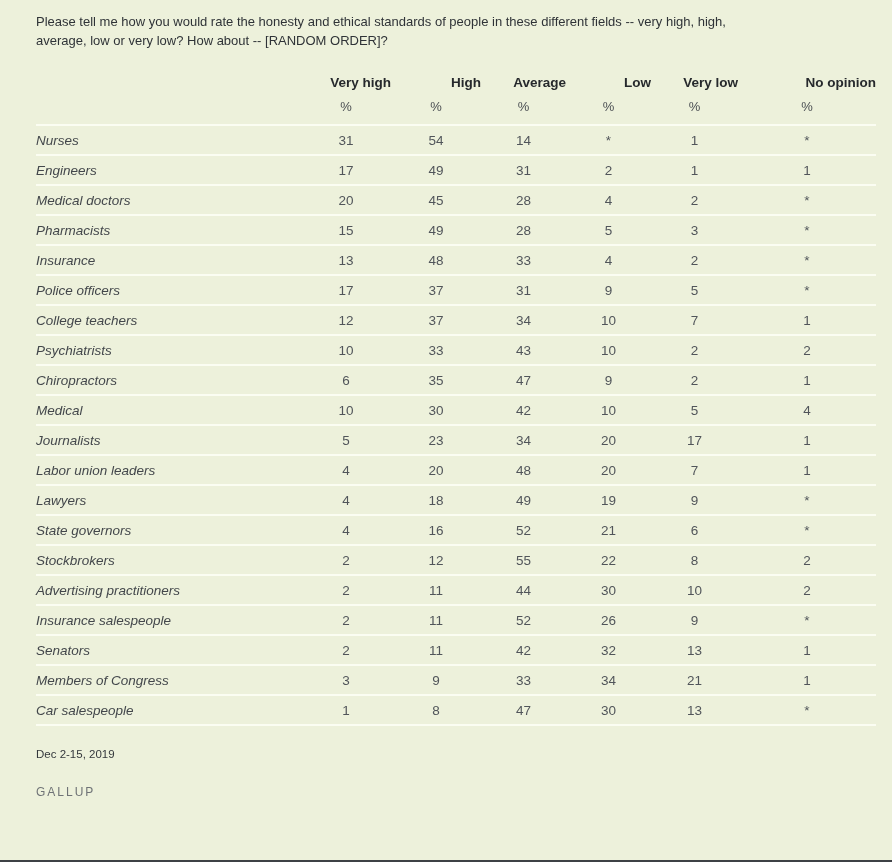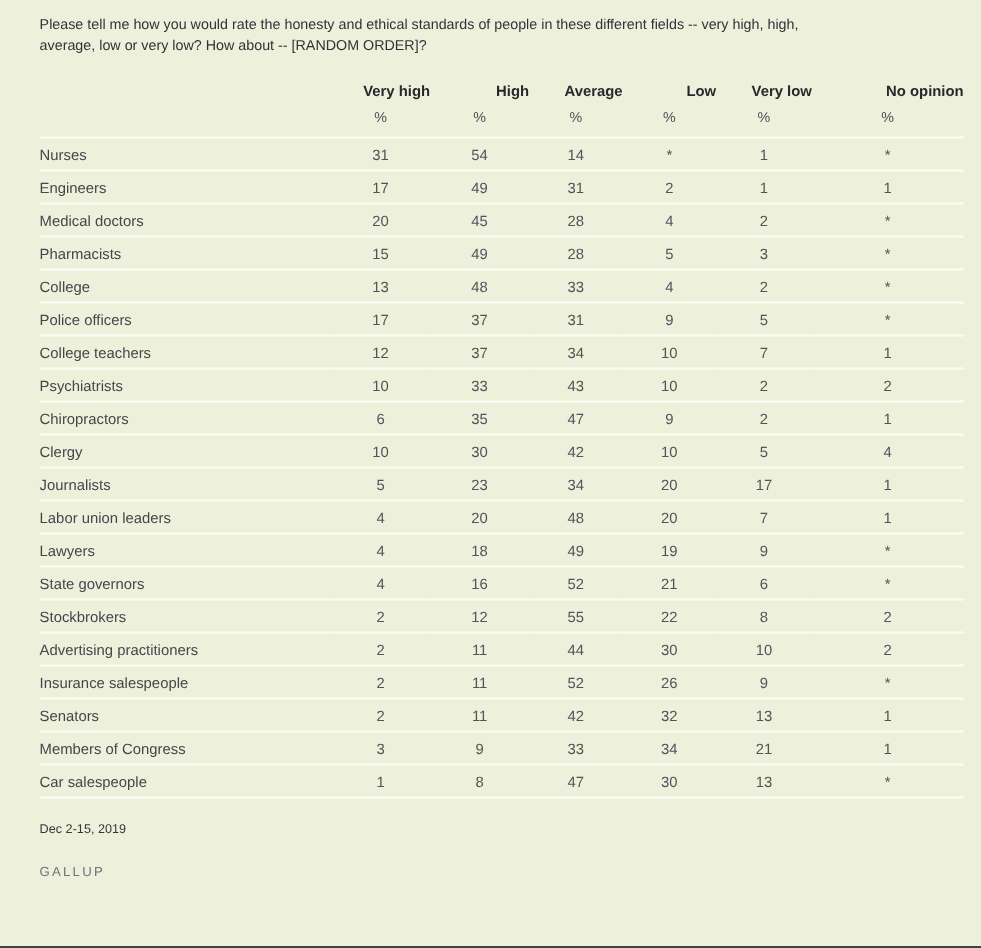--- a/index.html
+++ b/index.html
@@ -53,20 +53,21 @@
     height: 28px;
     border-top: 2px solid #fbfdf2;
     font-size: 13.5px;
     vertical-align: middle;
     padding: 0;
   }
   tbody tr:last-child td { border-bottom: 2px solid #fbfdf2; }
   td.row-label {
     text-align: left;
     color: #43474b;
+    font-style: italic;
   }
   td.cell {
     text-align: center;
     color: #51555a;
   }
   .survey-date {
     margin: 22px 0 0 0;
     font-size: 11.5px;
     color: #34383c;
   }
@@ -153,21 +154,21 @@
         <tr>
           <td class="row-label">Pharmacists</td>
           <td class="cell">15</td>
           <td class="cell">49</td>
           <td class="cell">28</td>
           <td class="cell">5</td>
           <td class="cell">3</td>
           <td class="cell">*</td>
         </tr>
         <tr>
-          <td class="row-label">College</td>
+          <td class="row-label">Insurance</td>
           <td class="cell">13</td>
           <td class="cell">48</td>
           <td class="cell">33</td>
           <td class="cell">4</td>
           <td class="cell">2</td>
           <td class="cell">*</td>
         </tr>
         <tr>
           <td class="row-label">Police officers</td>
           <td class="cell">17</td>
@@ -198,21 +199,21 @@
         <tr>
           <td class="row-label">Chiropractors</td>
           <td class="cell">6</td>
           <td class="cell">35</td>
           <td class="cell">47</td>
           <td class="cell">9</td>
           <td class="cell">2</td>
           <td class="cell">1</td>
         </tr>
         <tr>
-          <td class="row-label">Clergy</td>
+          <td class="row-label">Medical</td>
           <td class="cell">10</td>
           <td class="cell">30</td>
           <td class="cell">42</td>
           <td class="cell">10</td>
           <td class="cell">5</td>
           <td class="cell">4</td>
         </tr>
         <tr>
           <td class="row-label">Journalists</td>
           <td class="cell">5</td>

